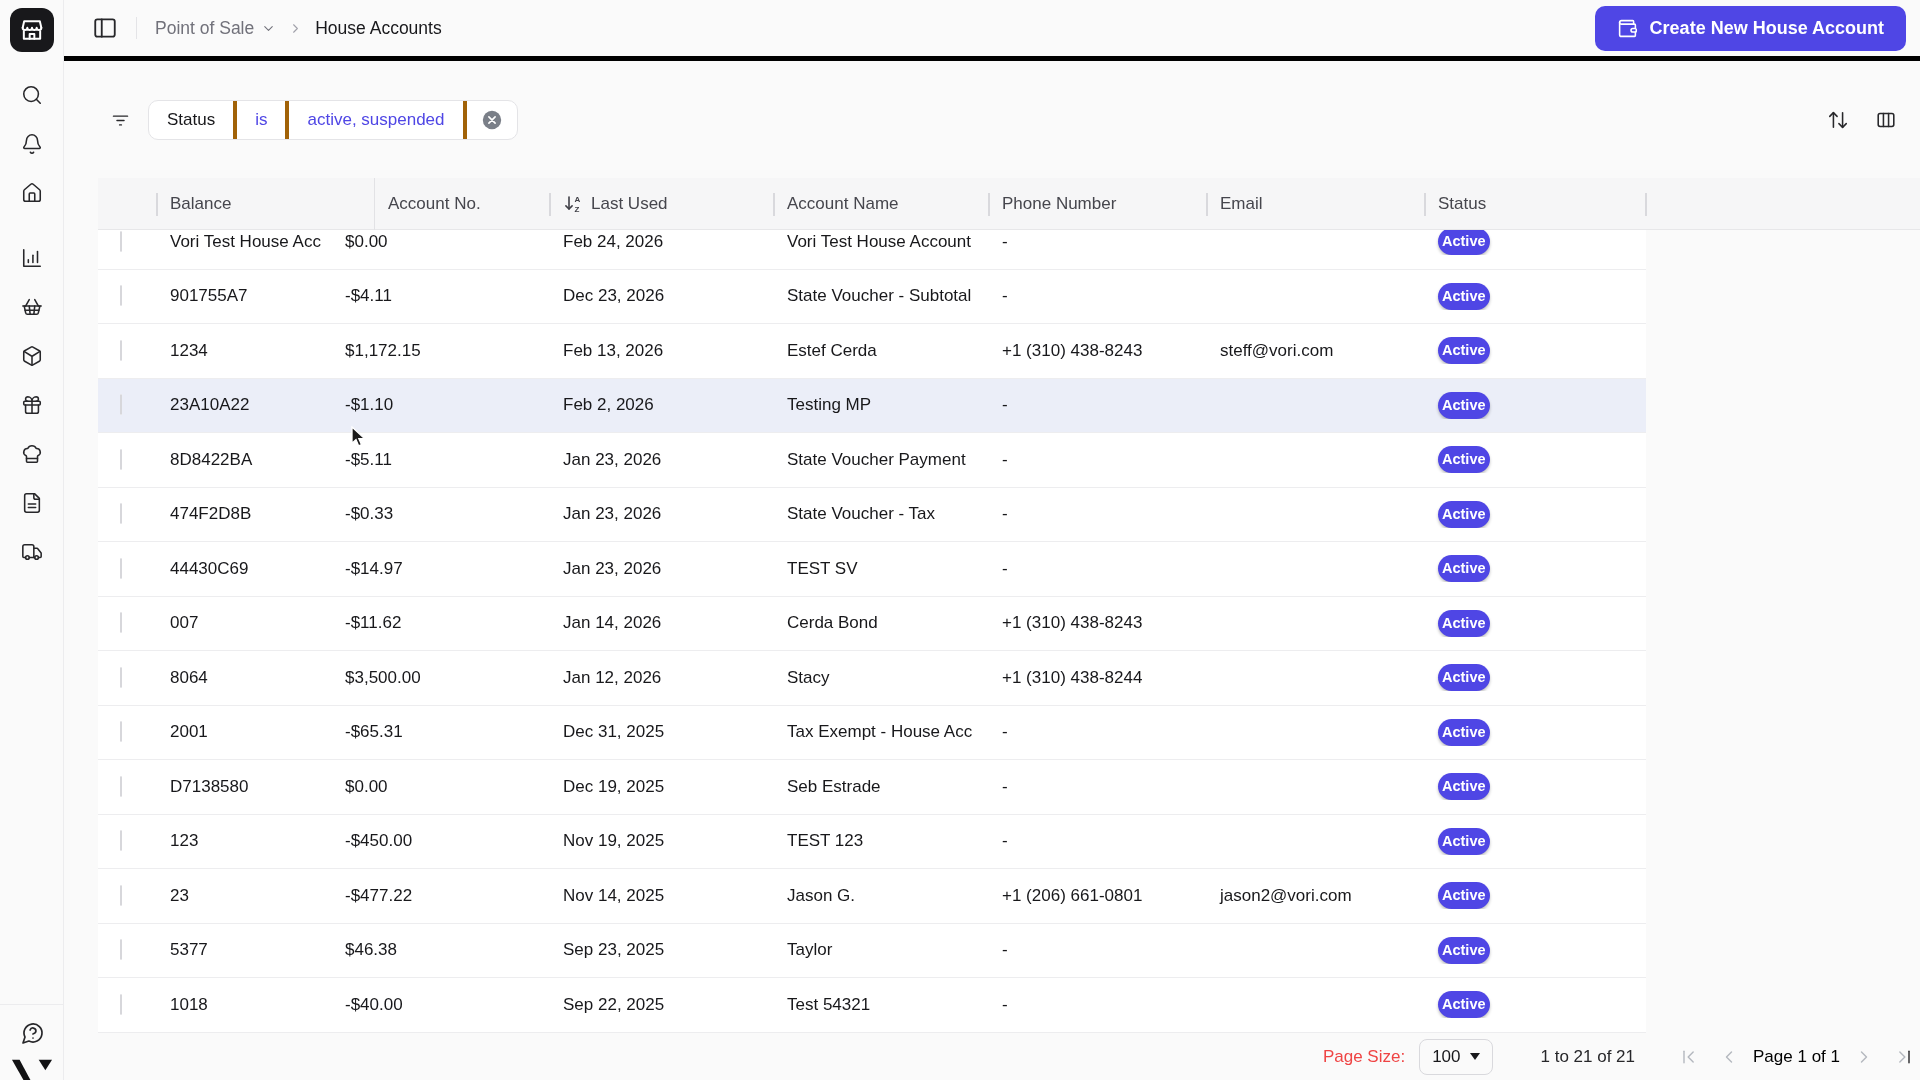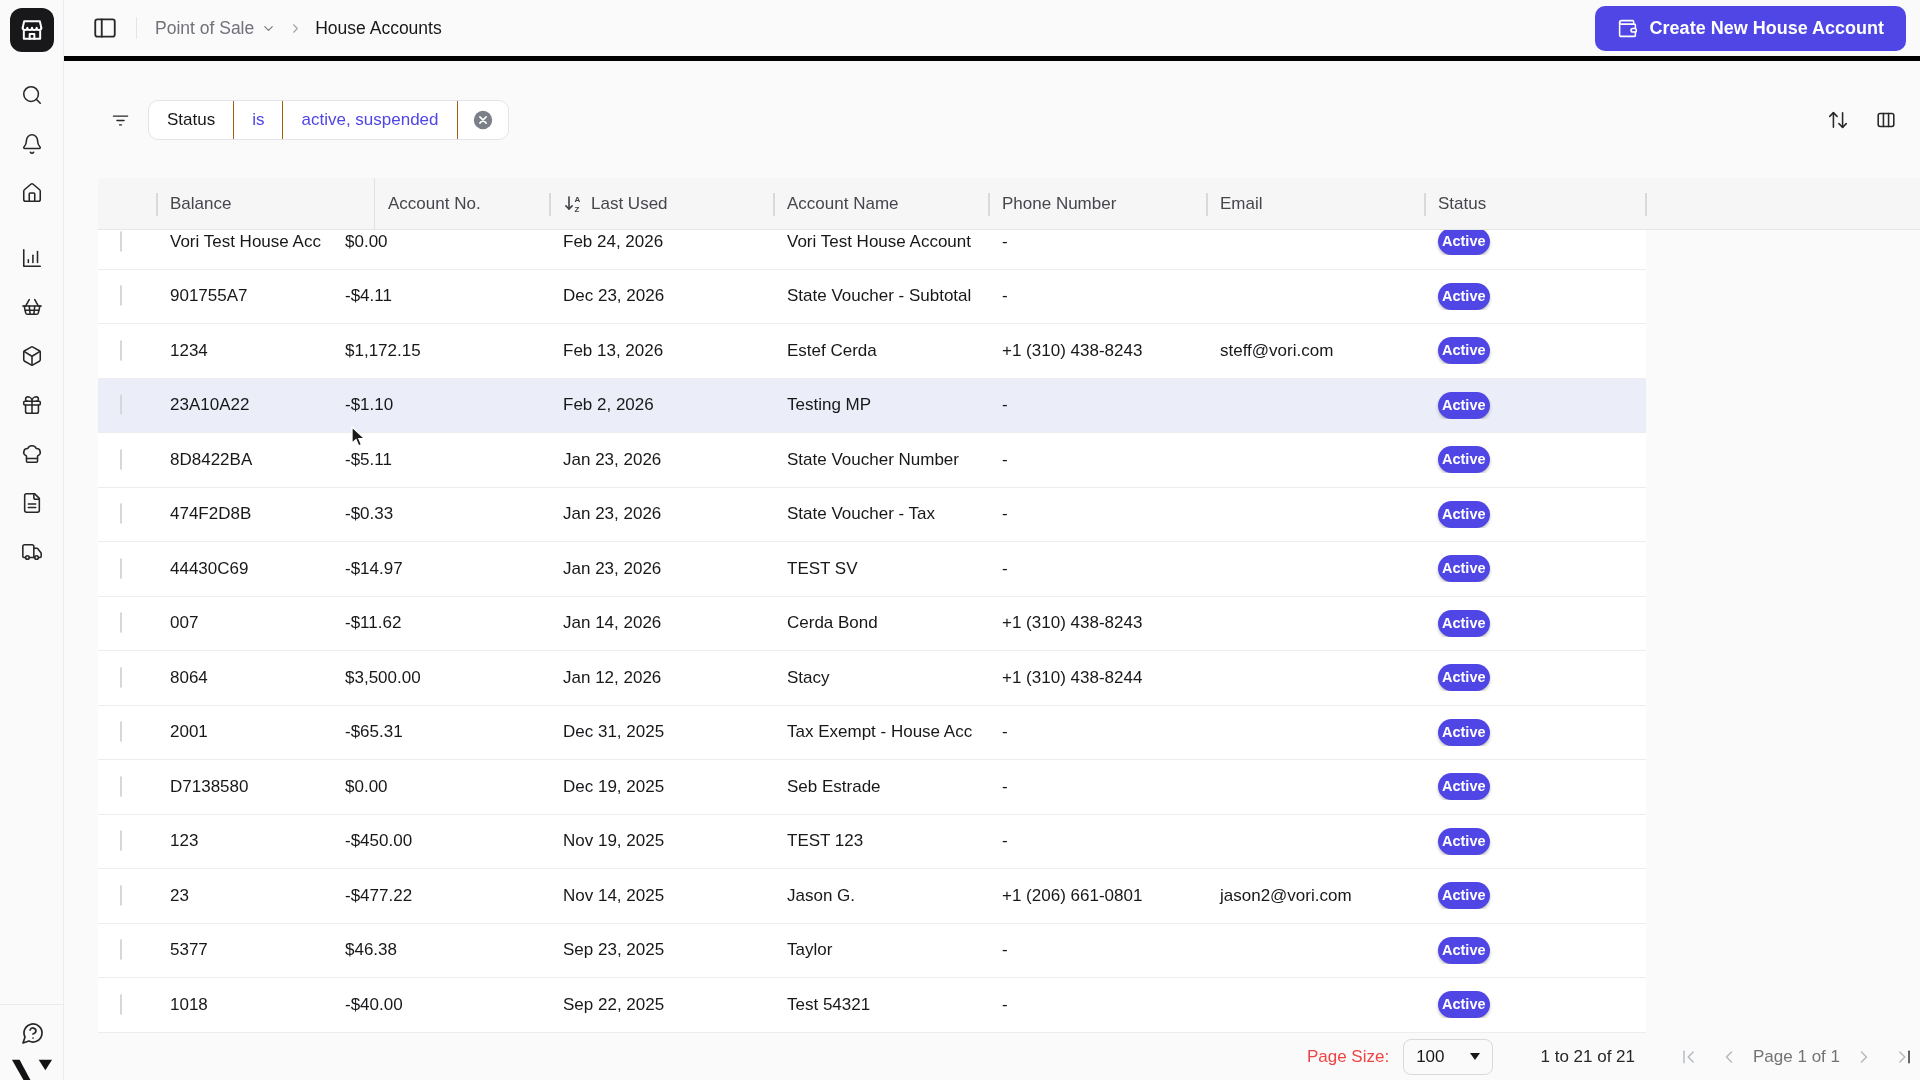--- a/index.html
+++ b/index.html
@@ -40,21 +40,21 @@
     background:#4f46e5; color:#fff; border:none; border-radius:10px;
     font-family:inherit; font-size:18px; font-weight:600; cursor:pointer; }
 
   
   .filter-row { margin-top:39px; height:40px; flex:none;
     display:flex; align-items:center; padding:0 23px 0 46px; }
   .icon-btn { background:none; border:none; cursor:pointer; padding:0; display:flex; align-items:center; justify-content:center; }
   .filter-pill { margin-left:17px; height:40px; display:flex; align-items:stretch;
     background:#fff; border:1px solid #e4e4e7; border-radius:10px; overflow:hidden; }
   .seg { display:flex; align-items:center; padding:0 18px; font-size:17px; cursor:pointer; }
-  .seg + .seg { border-left:1px solid #a16207; }
+  .seg + .seg { border-left:4px solid #a16207; }
   .seg.accent { color:#4f46e5; }
   .seg.close-seg { padding:0 14px; }
   .toolbar-icons { display:flex; align-items:center; gap:26px; }
 
   
   .table-wrap { margin:38px 0 0 34px; flex:none; }
   .thead { display:flex; height:52px; background:#f6f6f7; border-bottom:1px solid #e7e7e9;
     width:1822px; align-items:stretch; }
   .th { display:flex; align-items:center; padding-left:13px; color:#46464d;
     font-size:17px; position:relative; cursor:pointer; gap:8px; }
@@ -79,27 +79,27 @@
   .td.cb-cell { padding-left:22px; overflow:visible; }
   .checkbox { width:19px; height:19px; border:1.5px solid #d7d7db; border-radius:5px; background:#fff; cursor:pointer; }
   .badge { display:inline-flex; align-items:center; padding:5px 4px; border-radius:999px;
     background:#4f46e5; color:#fff; font-size:14.5px; font-weight:600; line-height:1.15;
     box-shadow:0 2px 3px rgba(24,24,27,.28); }
 
   
   .pagination { flex:1; display:flex; align-items:center; justify-content:flex-end; padding-right:8px; }
   .pg-label { color:#ef4444; }
   .page-size-box { margin-left:14px; height:36px; border:1px solid #d9d9dd; border-radius:8px;
-    padding:0 12px; display:flex; align-items:center; gap:25px; cursor:pointer; background:transparent;
+    padding:0 12px; display:flex; align-items:center; gap:9px; cursor:pointer; background:transparent;
     font-family:inherit; font-size:17px; color:#18181b; }
   .pg-range { margin-left:48px; color:#27272a; }
   .pg-nav { display:flex; align-items:center; margin-left:44px; }
   .pg-btn { background:none; border:none; padding:0; cursor:pointer; }
   .pg-btn svg { stroke:#b4b8bf; }
-  .pg-page { color:#737373; margin:0 14px; }
+  .pg-page { color:#000000; margin:0 14px; }
   .gap20 { margin-left:20px; }
 
   .mouse-cursor { position:absolute; left:349px; top:426px; z-index:50; pointer-events:none; }
 </style>
 </head>
 <body>
 
 <aside class="sidebar">
   <div class="logo-btn">
     <span>
@@ -364,21 +364,21 @@
       <div class="td c4">Testing MP</div>
       <div class="td c5">-</div>
       <div class="td c6"></div>
       <div class="td c7"><span class="badge">Active</span></div>
     </div>
         <div class="tr">
       <div class="td cb-cell c0"><span class="checkbox"></span></div>
       <div class="td c1">8D8422BA</div>
       <div class="td c2">-$5.11</div>
       <div class="td c3">Jan 23, 2026</div>
-      <div class="td c4">State Voucher Number</div>
+      <div class="td c4">State Voucher Payment</div>
       <div class="td c5">-</div>
       <div class="td c6"></div>
       <div class="td c7"><span class="badge">Active</span></div>
     </div>
         <div class="tr">
       <div class="td cb-cell c0"><span class="checkbox"></span></div>
       <div class="td c1">474F2D8B</div>
       <div class="td c2">-$0.33</div>
       <div class="td c3">Jan 23, 2026</div>
       <div class="td c4">State Voucher - Tax</div>

